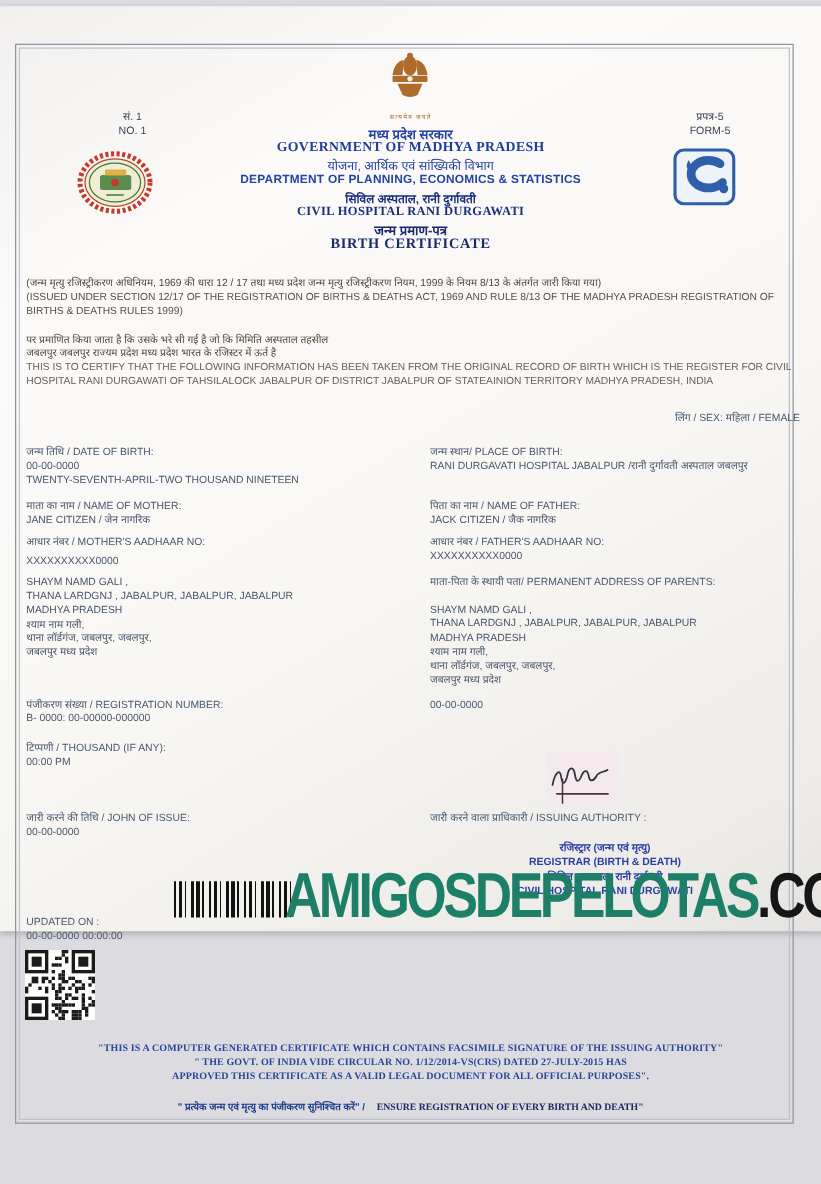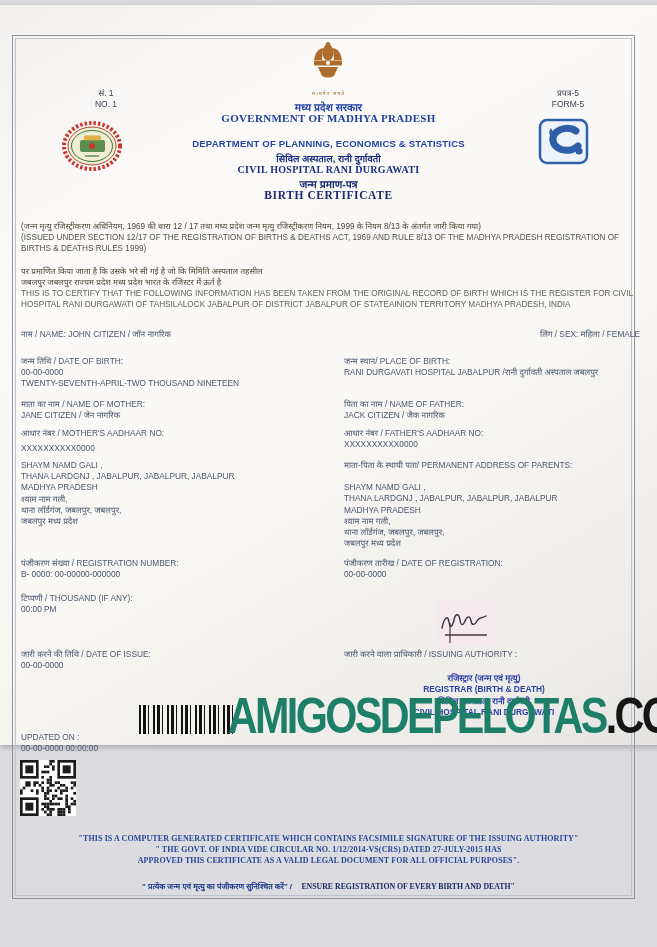--- a/index.html
+++ b/index.html
@@ -103,42 +103,39 @@
     <svg width="52" height="50" viewBox="0 0 52 50">
       <rect x="2" y="3" width="47" height="43" rx="7" fill="#eef3fa" stroke="#2f5fa8" stroke-width="2.5"></rect>
       <path d="M 38 14 A 14 11 0 1 0 40 29" fill="none" stroke="#2f5fa8" stroke-width="7" stroke-linecap="round"></path>
       <circle cx="41" cy="34" r="3.6" fill="#2f5fa8"></circle>
       <path d="M13 11 q3.5 5.5 0 8 q-3.5 -2.5 0 -8" fill="#2f5fa8"></path>
     </svg>
   </div>
 
   <div class="abs ctr hdr-hi" style="top:95px;">मध्य प्रदेश सरकार</div>
   <div class="abs ctr hdr-en" style="top:107px;">GOVERNMENT OF MADHYA PRADESH</div>
+  <div class="abs ctr hdr-hi" style="top:120px;font-weight:normal;font-size:10px;">योजना, आर्थिक एवं सांख्यिकी विभाग</div>
   <div class="abs ctr dept-en" style="top:133px;">DEPARTMENT OF PLANNING, ECONOMICS &amp; STATISTICS</div>
   <div class="abs ctr hdr-hi hosp" style="top:147px;font-size:9.5px;">सिविल अस्पताल, रानी दुर्गावती</div>
   <div class="abs ctr hdr-en hosp" style="top:159px;font-size:10px;">CIVIL HOSPITAL RANI DURGAWATI</div>
 
   <div class="abs ctr title-hi" style="top:172px;">जन्म प्रमाण-पत्र</div>
   <div class="abs ctr title-en" style="top:184px;font-family:Liberation Serif, serif;">BIRTH CERTIFICATE</div>
 
   <div class="abs act" style="left:21px;top:216px;width:616px;">
     <div class="hi">(जन्म मृत्यु रजिस्ट्रीकरण अधिनियम, 1969 की धारा 12 / 17 तथा मध्य प्रदेश जन्म मृत्यु रजिस्ट्रीकरण नियम, 1999 के नियम 8/13 के अंतर्गत जारी किया गया)</div>
     <div>(ISSUED UNDER SECTION 12/17 OF THE REGISTRATION OF BIRTHS &amp; DEATHS ACT, 1969 AND RULE 8/13 OF THE MADHYA PRADESH REGISTRATION OF BIRTHS &amp; DEATHS RULES 1999)</div>
   </div>
 
   <div class="abs certify" style="left:21px;top:261px;width:616px;">
     <div class="hi">पर प्रमाणित किया जाता है कि उसके भरे सी गई है जो कि मिमिति अस्पताल तहसील
 जबलपुर जबलपुर राज्यम प्रदेश मध्य प्रदेश भारत के रजिस्टर में ऊर्त है</div>
     <div>THIS IS TO CERTIFY THAT THE FOLLOWING INFORMATION HAS BEEN TAKEN FROM THE ORIGINAL RECORD OF BIRTH WHICH IS THE REGISTER FOR CIVIL HOSPITAL RANI DURGAWATI OF TAHSILALOCK JABALPUR OF DISTRICT JABALPUR OF STATEAINION TERRITORY MADHYA PRADESH, INDIA</div>
   </div>
 
-  <div class="abs field" style="left:21px;top:324px;width:310px;">
-    <span class="flabel">नाम / NAME:</span>
-    <span>JOHN CITIZEN / जॉन नागरिक</span>
-  </div>
   <div class="abs field" style="left:344px;top:324px;width:296px;text-align:right;">
     <span class="flabel">लिंग / SEX:</span>
     <span>महिला / FEMALE</span>
   </div>
 
   <div class="abs field" style="left:21px;top:351px;width:310px;">
     <div class="flabel">जन्म तिथि / DATE OF BIRTH:</div>
     <div class="fvalue">00-00-0000
 TWENTY-SEVENTH-APRIL-TWO THOUSAND NINETEEN</div>
   </div>
@@ -181,40 +178,39 @@
 श्याम नाम गली,
 थाना लॉर्डगंज, जबलपुर, जबलपुर,
 जबलपुर मध्य प्रदेश</div>
   </div>
 
   <div class="abs field" style="left:21px;top:553px;width:310px;">
     <div class="flabel">पंजीकरण संख्या  / REGISTRATION NUMBER:</div>
     <div class="fvalue">B- 0000: 00-00000-000000</div>
   </div>
   <div class="abs field" style="left:344px;top:553px;width:296px;">
-    <div class="flabel">पंजीकरण तारीख / DATE OF REGISTRATION:</div>
     <div class="fvalue">00-00-0000</div>
   </div>
 
   <div class="abs field" style="left:21px;top:588px;width:310px;">
     <div class="flabel">टिप्पणी / THOUSAND (IF ANY):</div>
     <div class="fvalue">00:00 PM</div>
   </div>
 
   <div class="abs sig-wrap" style="left:437px;top:596px;">
     <svg width="58" height="45" viewBox="0 0 58 45">
       <rect x="0" y="0" width="58" height="45" rx="2" fill="#f4e8ec" opacity=".9"></rect>
       <path d="M5 27 C7 17 11 13 12 21 C13 27 15 27 17 19 C18 13 22 11 23 19 C24 25 26 25 28 20 C30 15 33 14 34 20 C35 25 38 24 40 20 C42 16 46 17 49 15" fill="none" stroke="#33323c" stroke-width="1.4" stroke-linecap="round"></path>
       <path d="M8 34 L50 34" stroke="#4a3340" stroke-width="1.4"></path>
       <path d="M13 22 L13 42" stroke="#4a3340" stroke-width="1.2"></path>
     </svg>
   </div>
 
   <div class="abs field" style="left:21px;top:644px;width:310px;">
-    <div class="flabel">जारी करने की तिथि / DATE OF ISSUE:</div>
+    <div class="flabel">जारी करने की तिथि / JOHN OF ISSUE:</div>
     <div class="fvalue">00-00-0000</div>
   </div>
   <div class="abs field" style="left:344px;top:644px;width:296px;">जारी करने वाला प्राधिकारी /  ISSUING AUTHORITY :</div>
 
   <div class="abs registrar" style="left:344px;top:668px;width:280px;">रजिस्ट्रार (जन्म एवं मृत्यु)
 REGISTRAR (BIRTH &amp; DEATH)
 सिविल अस्पताल, रानी दुर्गावती
 CIVIL HOSPITAL RANI DURGAWATI</div>
 
   <div class="abs updated" style="left:21px;top:727px;width:220px;">

